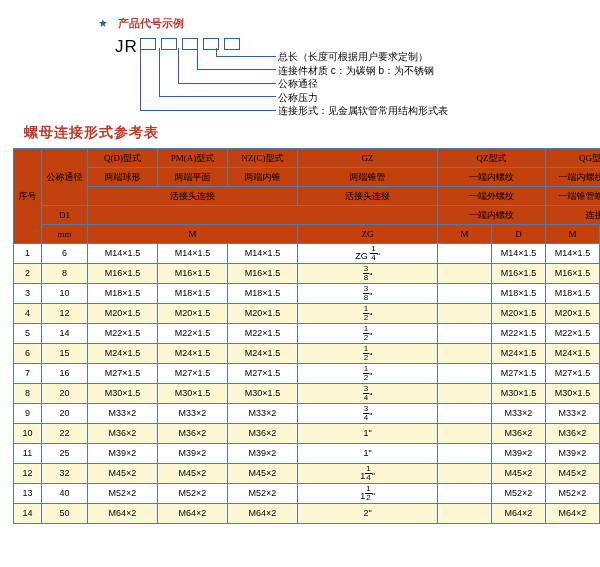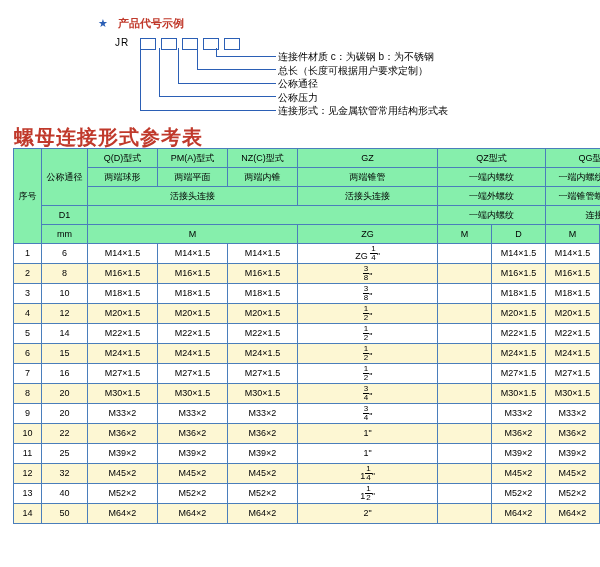--- a/index.html
+++ b/index.html
@@ -29,21 +29,21 @@
   }
   .star{
     position:absolute;
     left:98px; top:17px;
     color:#2b5fb5;
     font-size:11px;
   }
   .jr-label{
     position:absolute;
     left:115px; top:37px;
-    font-size:10px;
+    font-size:17px;
     letter-spacing:1px;
   }
   .boxes{
     position:absolute;
     left:140px; top:38px;
     display:flex;
     gap:5px;
   }
   .boxes span{
     display:block;
@@ -59,22 +59,22 @@
     position:absolute;
     left:278px; top:50px;
     font-size:10px;
     line-height:13.5px;
   }
   .legend-items div{white-space:nowrap;}
 
   
   .section-title{
     position:absolute;
-    left:14px; top:124px;
-    font-size:20px;
+    left:24px; top:124px;
+    font-size:14px;
     font-weight:bold;
     color:#c0392b;
     letter-spacing:1px;
   }
 
   
   .tbl-wrap{
     position:absolute;
     left:13px; top:148px;
     width:574px;
@@ -87,22 +87,23 @@
   td,th{
     border:1px solid #4a7ebb;
     text-align:center;
     vertical-align:middle;
     font-size:9px;
     padding:0;
     line-height:1.15;
     font-weight:normal;
   }
   thead td{
-    background:#86efac;
+    background:#c2410c;
     height:18px;
+    font-family:Liberation Serif, serif;
   }
   .hdr-seq{width:28px;}
   .hdr-dn{width:46px;}
   .hdr-c{width:70px;}
 
   tbody td{height:19px;}
   tr.alt td{background:#fdf7d3;}
   tr.plain td{background:#ffffff;}
 
   .frac{
@@ -143,22 +144,22 @@
   <div class="vline" style="left:178px;top:48px;height:35px;"></div>
   <div class="hline" style="left:178px;top:83px;width:98px;"></div>
 
   <div class="vline" style="left:159px;top:48px;height:48px;"></div>
   <div class="hline" style="left:159px;top:96px;width:117px;"></div>
 
   <div class="vline" style="left:140px;top:48px;height:62px;"></div>
   <div class="hline" style="left:140px;top:110px;width:136px;"></div>
 
   <div class="legend-items">
+    <div>总长（长度可根据用户要求定制）</div>
     <div>连接件材质  c：为碳钢  b：为不锈钢</div>
-    <div>总长（长度可根据用户要求定制）</div>
     <div>公称通径</div>
     <div>公称压力</div>
     <div>连接形式：见金属软管常用结构形式表</div>
   </div>
 </div>
 
 <div class="section-title">螺母连接形式参考表</div>
 
 <div class="tbl-wrap">
 <table>

